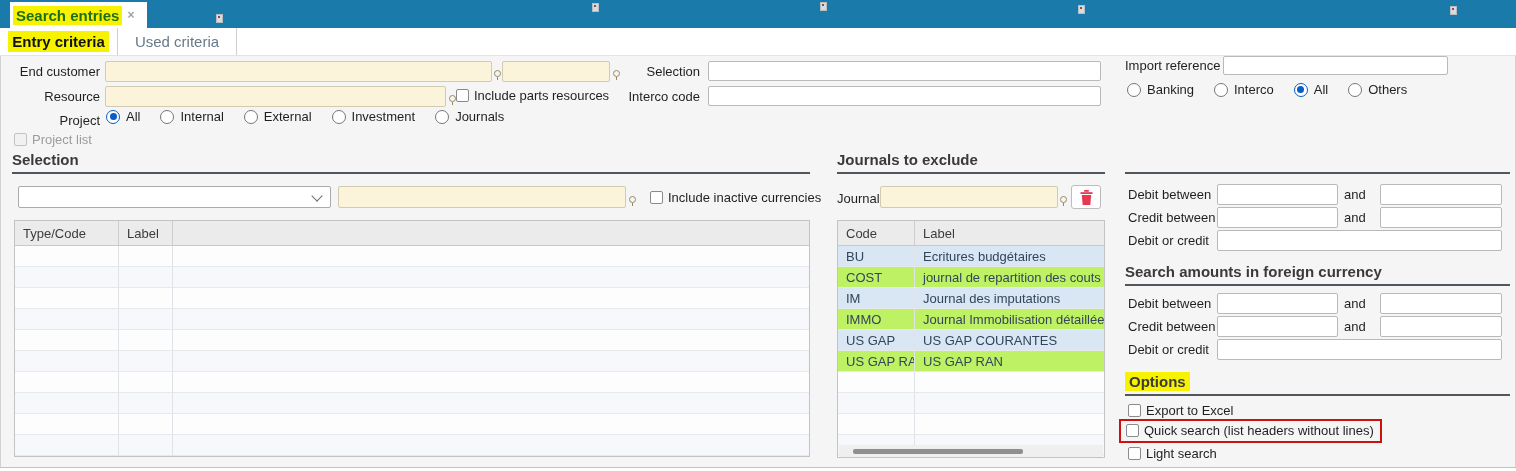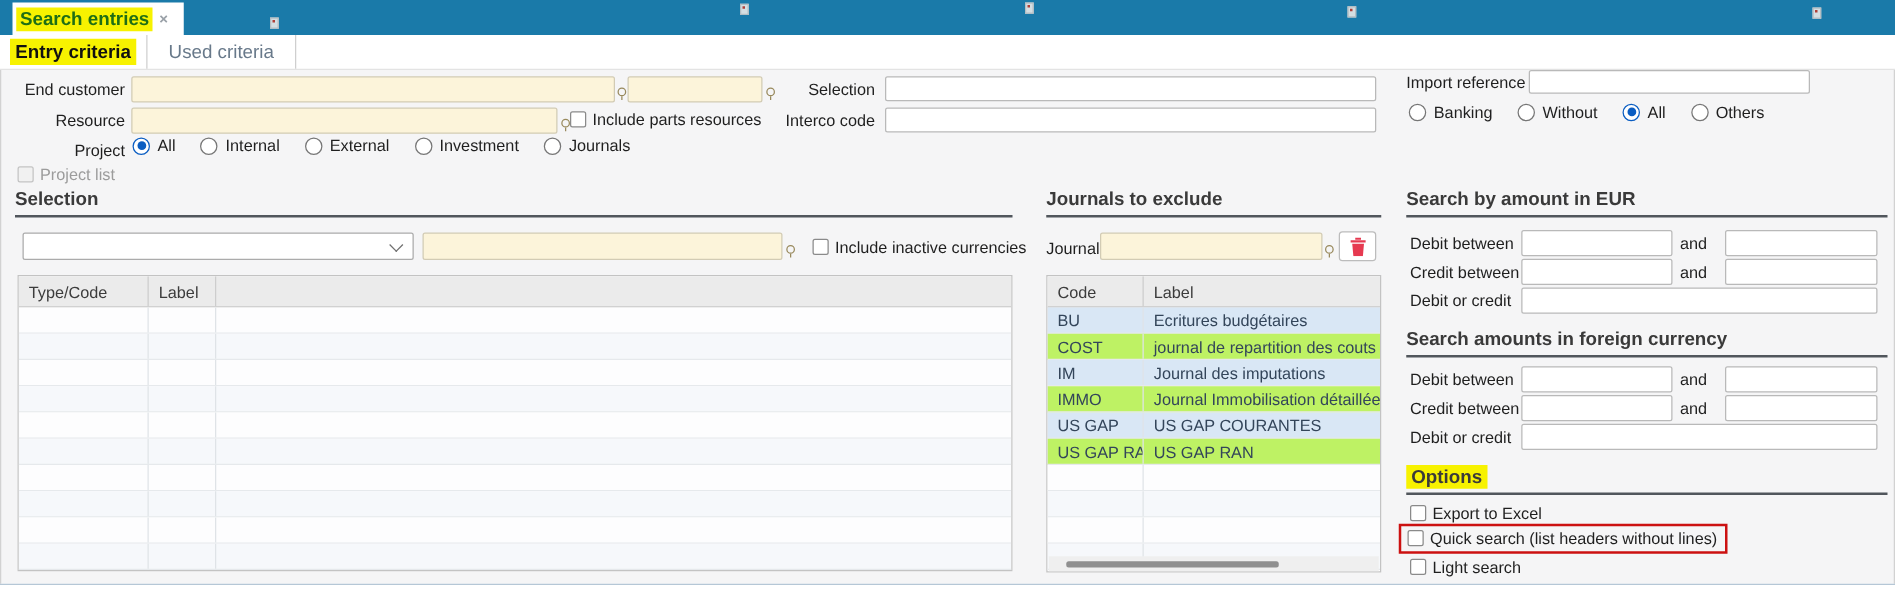--- a/index.html
+++ b/index.html
@@ -169,21 +169,21 @@
 
   <div class="lbl" style="left:1125px;top:58px">Import reference</div>
   <input class="inp" style="left: 1223px; top: 56px; width: 225px; height: 19px;">
   <div class="radios" id="type-radios" style="left:1127px;top:82px">
       <label class="radio">
         <span class="rb"></span>
         <span>Banking</span>
       </label>
       <label class="radio">
         <span class="rb"></span>
-        <span>Without</span>
+        <span>Interco</span>
       </label>
       <label class="radio">
         <span class="rb sel"></span>
         <span>All</span>
       </label>
       <label class="radio">
         <span class="rb"></span>
         <span>Others</span>
       </label>
     </div>
@@ -319,21 +319,20 @@
         </div>
         <div class="tr rowEA">
           <div class="td" style="width: 77px;"></div>
           <div class="td fill"></div>
         </div>
       </div>
   </div>
   <div class="hscroll" style="left:839px;top:445px;width:264px;height:12px"></div>
   <div class="hthumb" style="left:853px;top:449px;width:170px;height:5px"></div>
 
-  <div class="sect" style="left:1125px;top:151px">Search by amount in EUR</div>
   <div class="uline" style="left:1125px;top:172px;width:385px"></div>
 
   <div class="lbl" style="left:1128px;top:187px">Debit between</div>
   <input class="inp" style="left: 1217px; top: 184px; width: 121px; height: 21px;">
   <div class="lbl" style="left:1344px;top:187px">and</div>
   <input class="inp" style="left: 1380px; top: 184px; width: 122px; height: 21px;">
 
   <div class="lbl" style="left:1128px;top:210px">Credit between</div>
   <input class="inp" style="left: 1217px; top: 207px; width: 121px; height: 21px;">
   <div class="lbl" style="left:1344px;top:210px">and</div>

